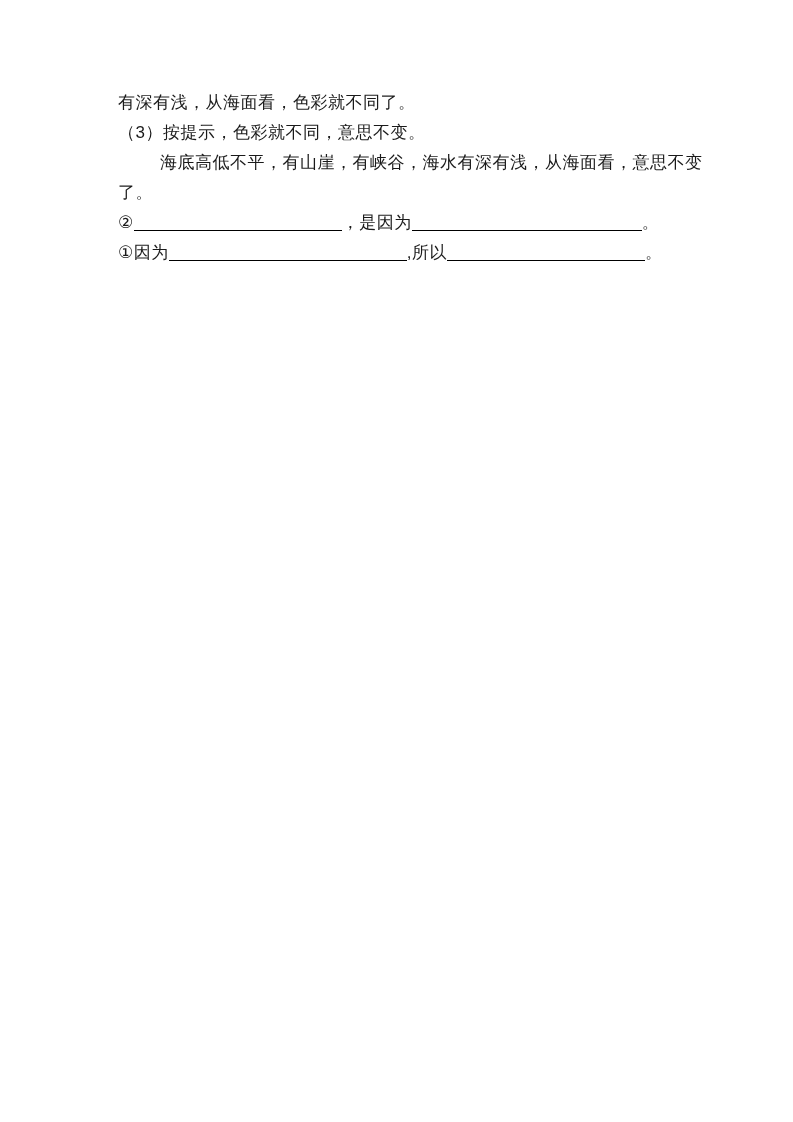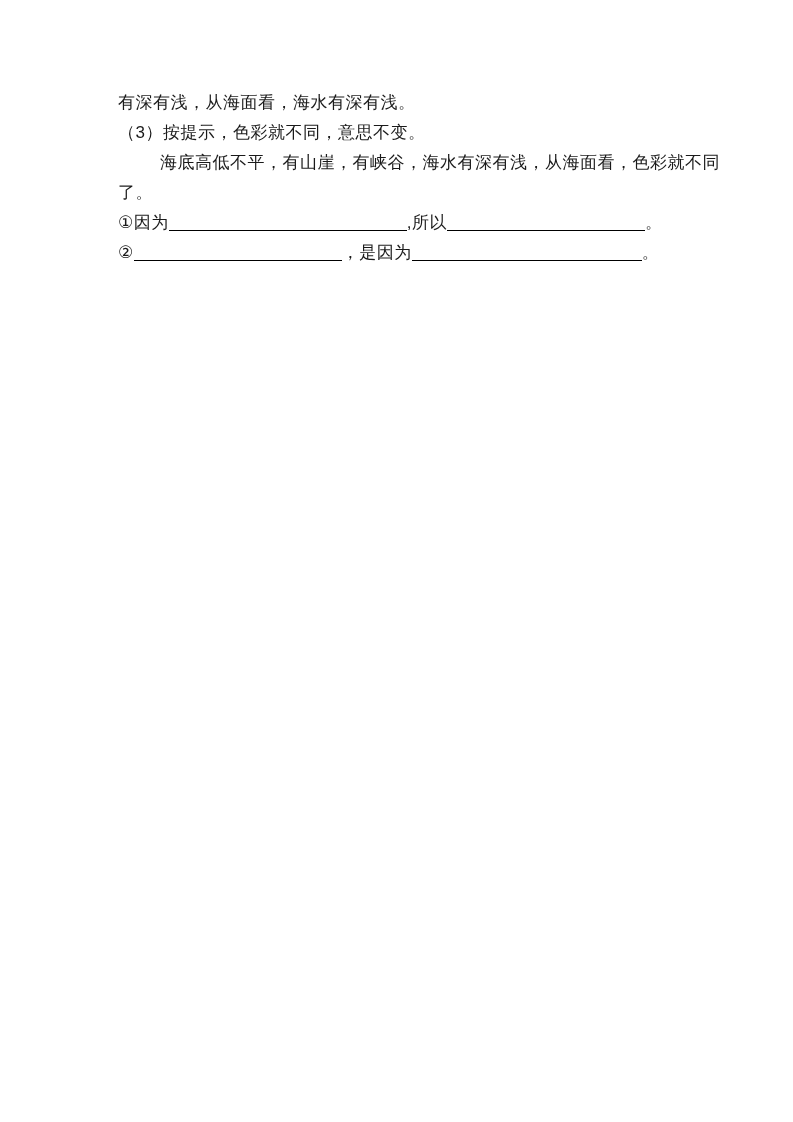--- a/index.html
+++ b/index.html
@@ -45,39 +45,39 @@
   .bl-r2a  { width: 208px; }
   .bl-r2b  { width: 230px; }
 </style>
 </head>
 <body>
 
 <div class="page">
   <div class="content">
 
     <div class="line">
-      <span>有深有浅，从海面看，海水有深有浅。</span>
+      <span>有深有浅，从海面看，色彩就不同了。</span>
     </div>
 
 
 
     <div class="line">
       <span>（3）</span><span>按提示，色彩就不同，意思不变。</span>
     </div>
 
     <div class="line passage-line1">
-      <span>海底高低不平，有山崖，有峡谷，海水有深有浅，从海面看，色彩就不同</span>
+      <span>海底高低不平，有山崖，有峡谷，海水有深有浅，从海面看，意思不变</span>
     </div>
 
     <div class="line">
       <span>了。</span>
     </div>
 
     <div class="line">
-      <span>①因为</span><span class="blank bl-r1a"></span><span>,所以</span><span class="blank bl-r1b"></span><span>。</span>
+      <span>②</span><span class="blank bl-r2a"></span><span>，是因为</span><span class="blank bl-r2b"></span><span>。</span>
     </div>
 
     <div class="line">
-      <span>②</span><span class="blank bl-r2a"></span><span>，是因为</span><span class="blank bl-r2b"></span><span>。</span>
+      <span>①因为</span><span class="blank bl-r1a"></span><span>,所以</span><span class="blank bl-r1b"></span><span>。</span>
     </div>
 
   </div>
 </div>
 
 </body></html>

